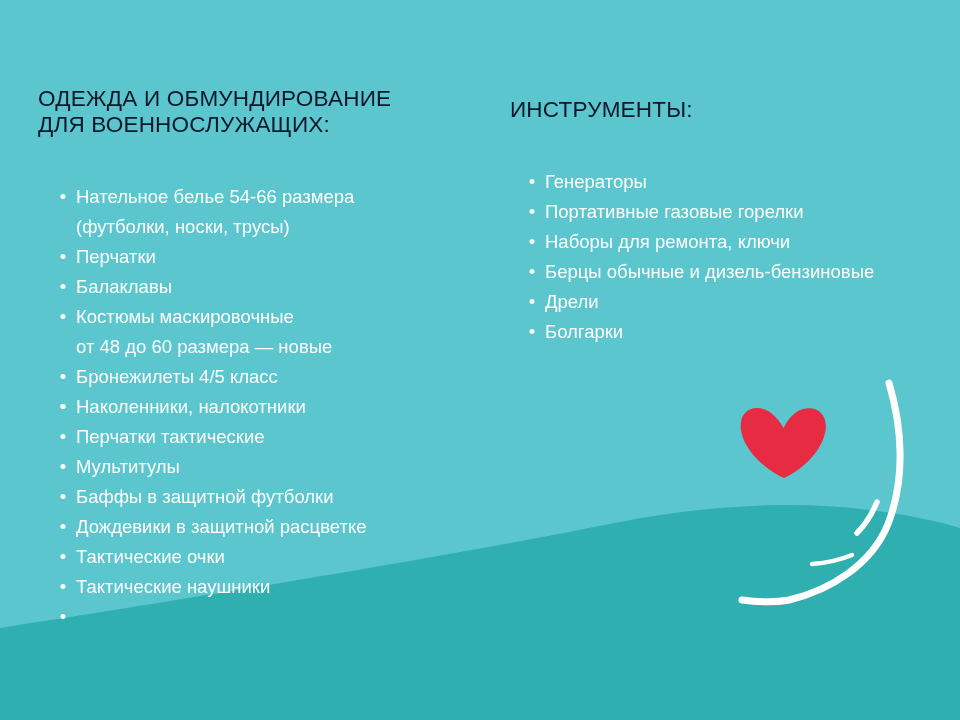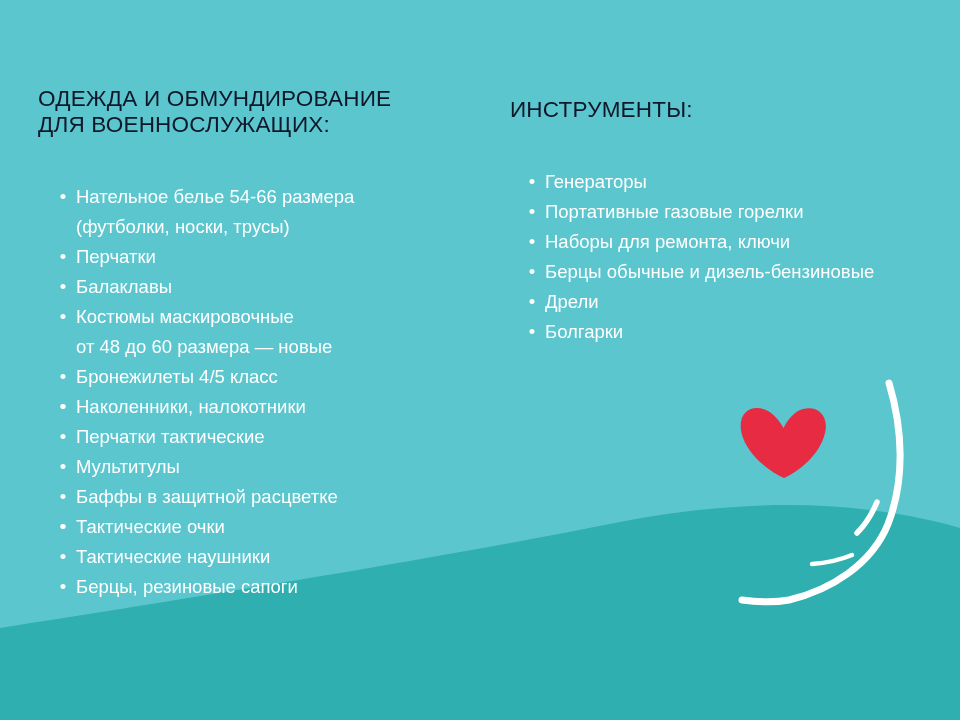--- a/index.html
+++ b/index.html
@@ -100,25 +100,25 @@
 (футболки, носки, трусы)</span></li>
         <li class="bullet-item"><span class="dot">•</span><span>Перчатки</span></li>
         <li class="bullet-item"><span class="dot">•</span><span>Балаклавы</span></li>
         <li class="bullet-item"><span class="dot">•</span><span>Костюмы маскировочные
 от 48 до 60 размера — новые</span></li>
         <li class="bullet-item"><span class="dot">•</span><span>Бронежилеты 4/5 класс</span></li>
         <li class="bullet-item"><span class="dot">•</span></li>
         <li class="bullet-item"><span class="dot">•</span><span>Наколенники, налокотники</span></li>
         <li class="bullet-item"><span class="dot">•</span><span>Перчатки тактические</span></li>
         <li class="bullet-item"><span class="dot">•</span><span>Мультитулы</span></li>
-        <li class="bullet-item"><span class="dot">•</span><span>Баффы в защитной расцветке</span></li>
-        <li class="bullet-item"><span class="dot">•</span></li>
+        <li class="bullet-item"><span class="dot">•</span><span>Баффы в защитной футболки</span></li>
+        <li class="bullet-item"><span class="dot">•</span><span>Дождевики в защитной расцветке</span></li>
         <li class="bullet-item"><span class="dot">•</span><span>Тактические очки</span></li>
         <li class="bullet-item"><span class="dot">•</span><span>Тактические наушники</span></li>
-        <li class="bullet-item"><span class="dot">•</span><span>Берцы, резиновые сапоги</span></li>
+        <li class="bullet-item"><span class="dot">•</span></li>
       </ul>
   </div>
 
   <div class="col" id="right-col">
     <h1 class="col-title">ИНСТРУМЕНТЫ:</h1>
     <ul class="bullet-list">
         <li class="bullet-item"><span class="dot">•</span><span>Генераторы</span></li>
         <li class="bullet-item"><span class="dot">•</span><span>Портативные газовые горелки</span></li>
         <li class="bullet-item"><span class="dot">•</span><span>Наборы для ремонта, ключи</span></li>
         <li class="bullet-item"><span class="dot">•</span><span>Берцы обычные и дизель-бензиновые</span></li>

